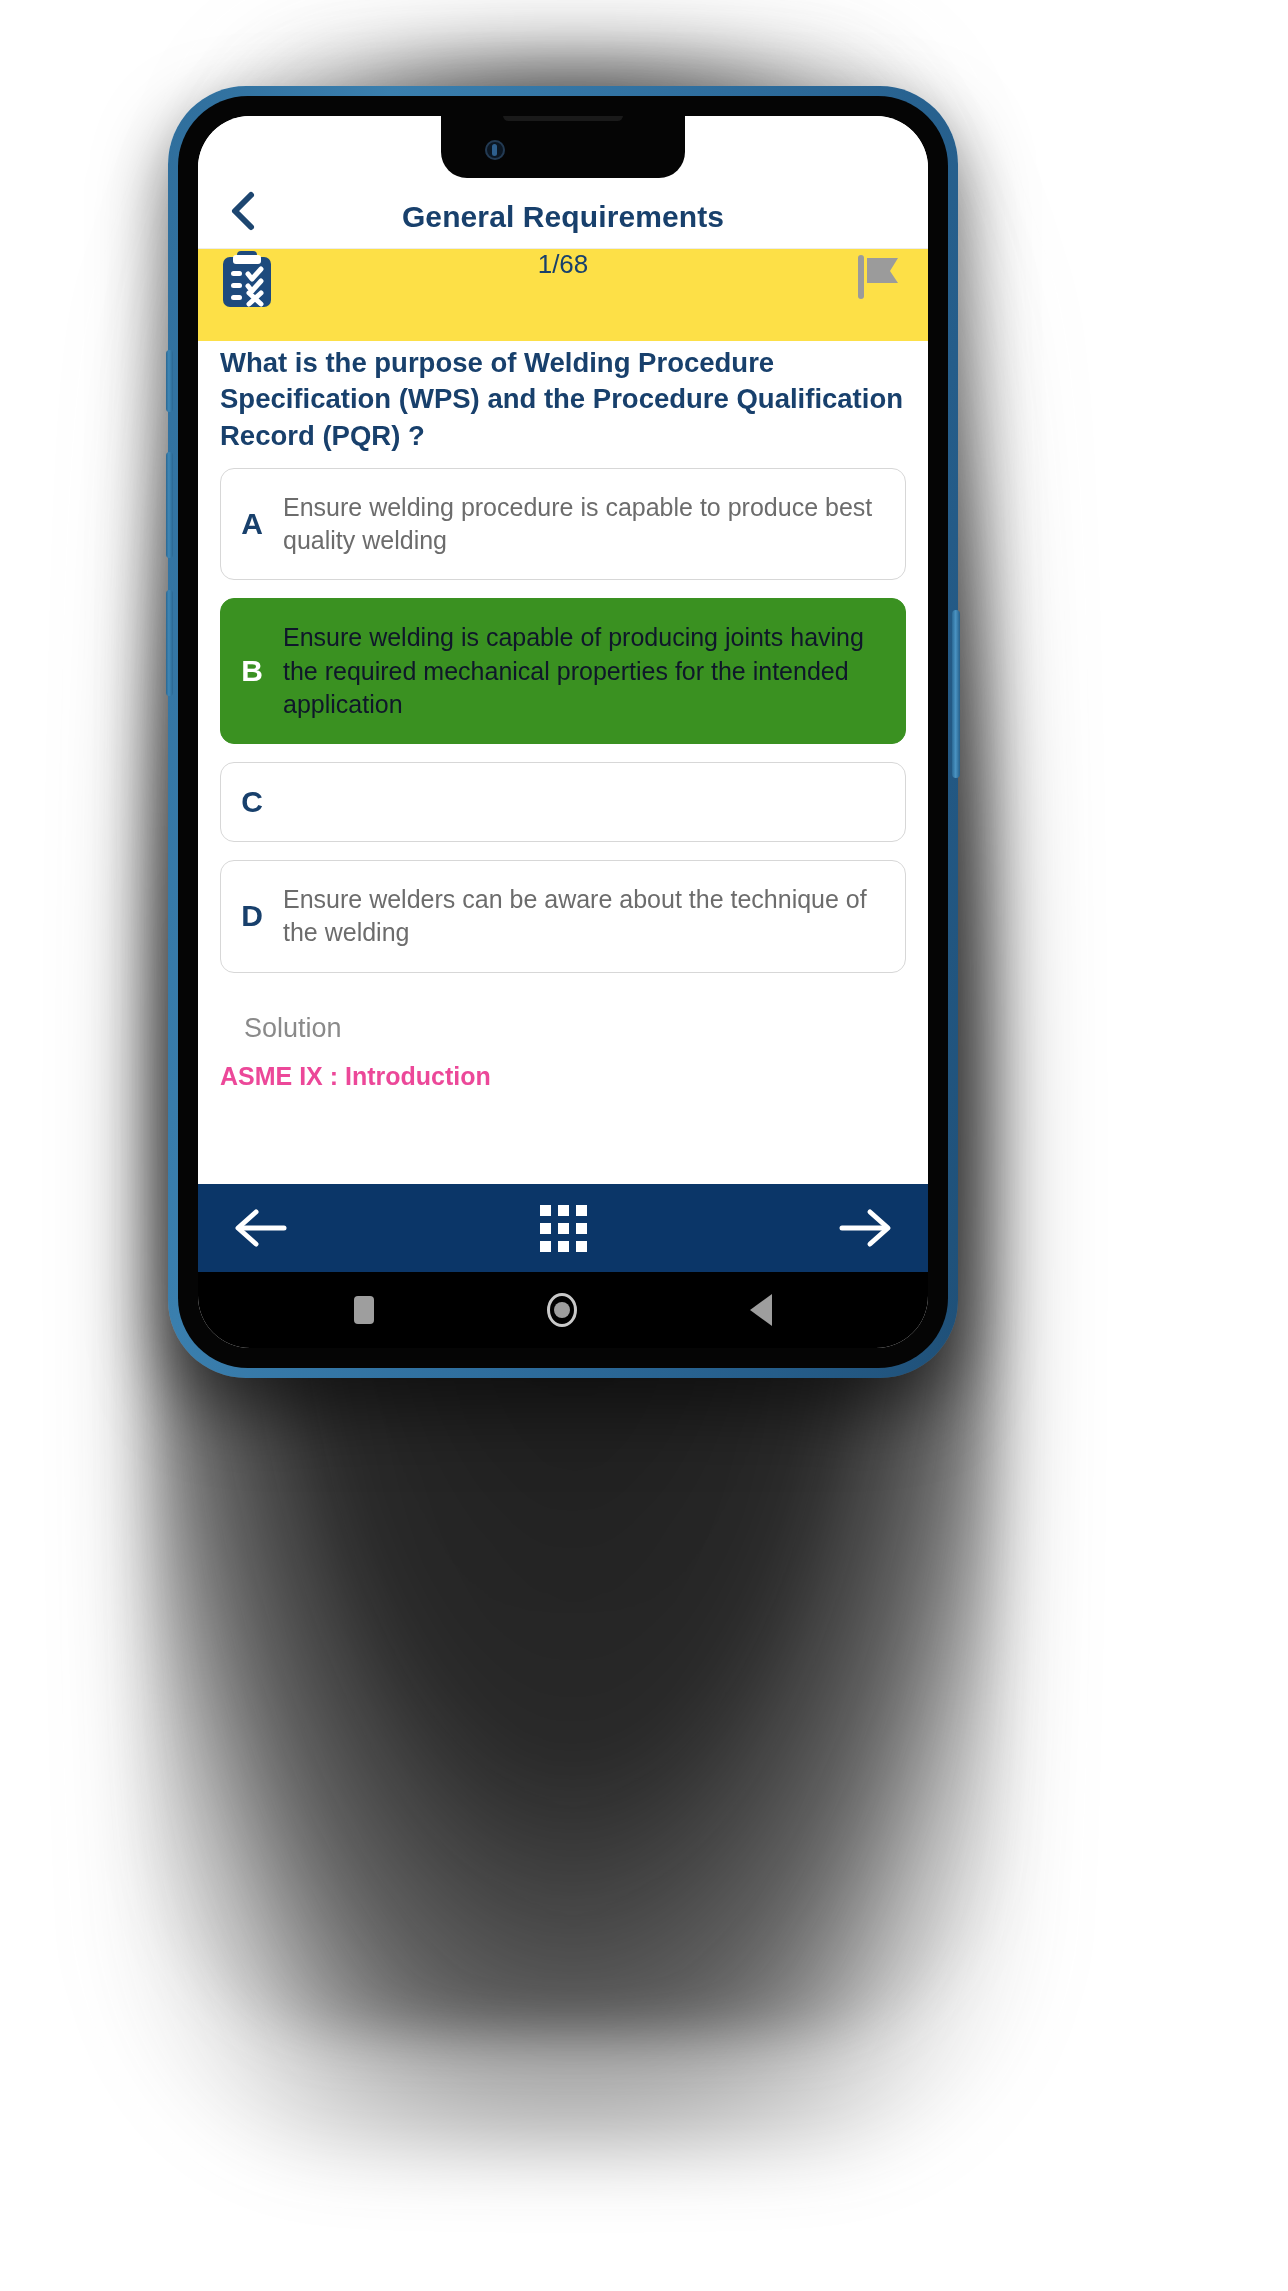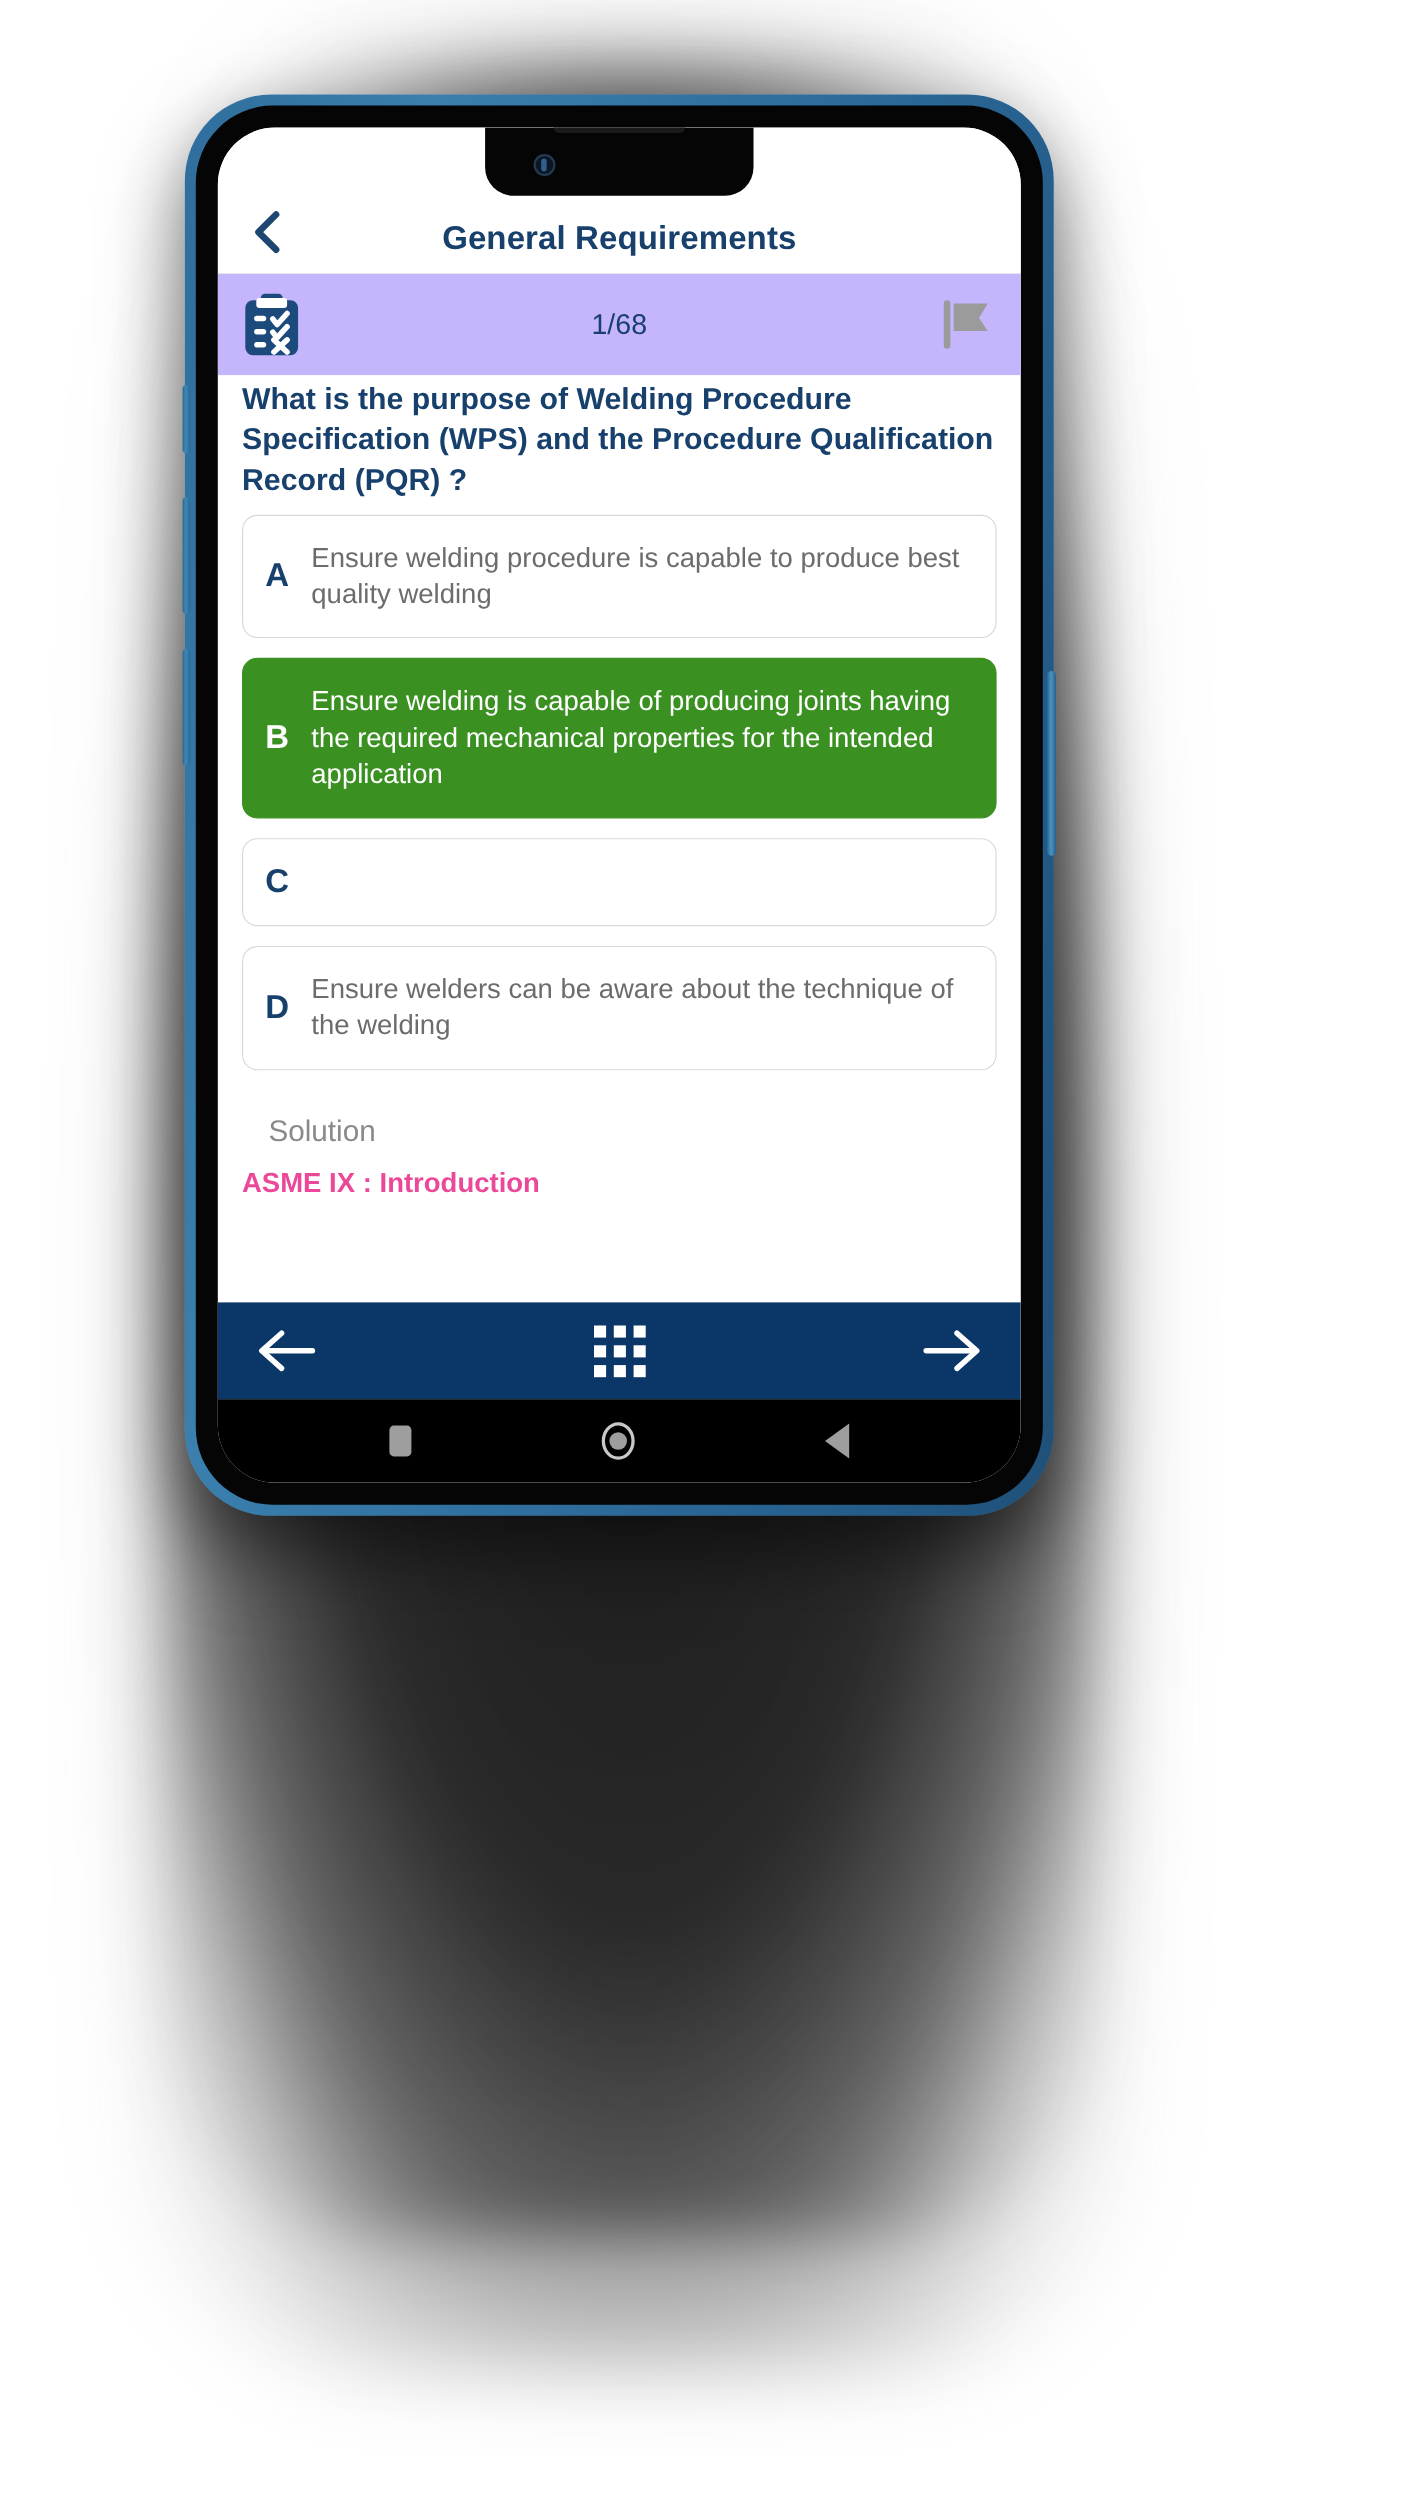--- a/index.html
+++ b/index.html
@@ -173,24 +173,24 @@
   .header-divider {
     height: 1px;
     background: #ececec;
   }
 
   
   .meta-row {
     position: relative;
     height: 92px;
     display: flex;
-    align-items: center;
+    align-items: flex-start;
     padding: 0 22px;
     box-sizing: border-box;
-    background: #c4b5fd;
+    background: #fde047;
   }
   .meta-counter {
     flex: 1;
     text-align: center;
     font-size: 26px;
     color: #18406c;
   }
   .icon-btn { cursor: pointer; display: flex; align-items: center; justify-content: center; }
 
   
@@ -231,21 +231,21 @@
     font-size: 25px;
     line-height: 1.33;
     color: #6c6c6c;
     padding-right: 4px;
   }
   .option.selected {
     background: #3a9121;
     border-color: #3a9121;
   }
   .option.selected .opt-letter { color: #ffffff; }
-  .option.selected .opt-text  { color: #ffffff; }
+  .option.selected .opt-text  { color: #0f172a; }
 
   
   .solution {
     padding: 22px 22px 0 22px;
   }
   .solution-label {
     font-size: 27px;
     color: #8a8a8a;
     margin-bottom: 18px;
     margin-left: 24px;

